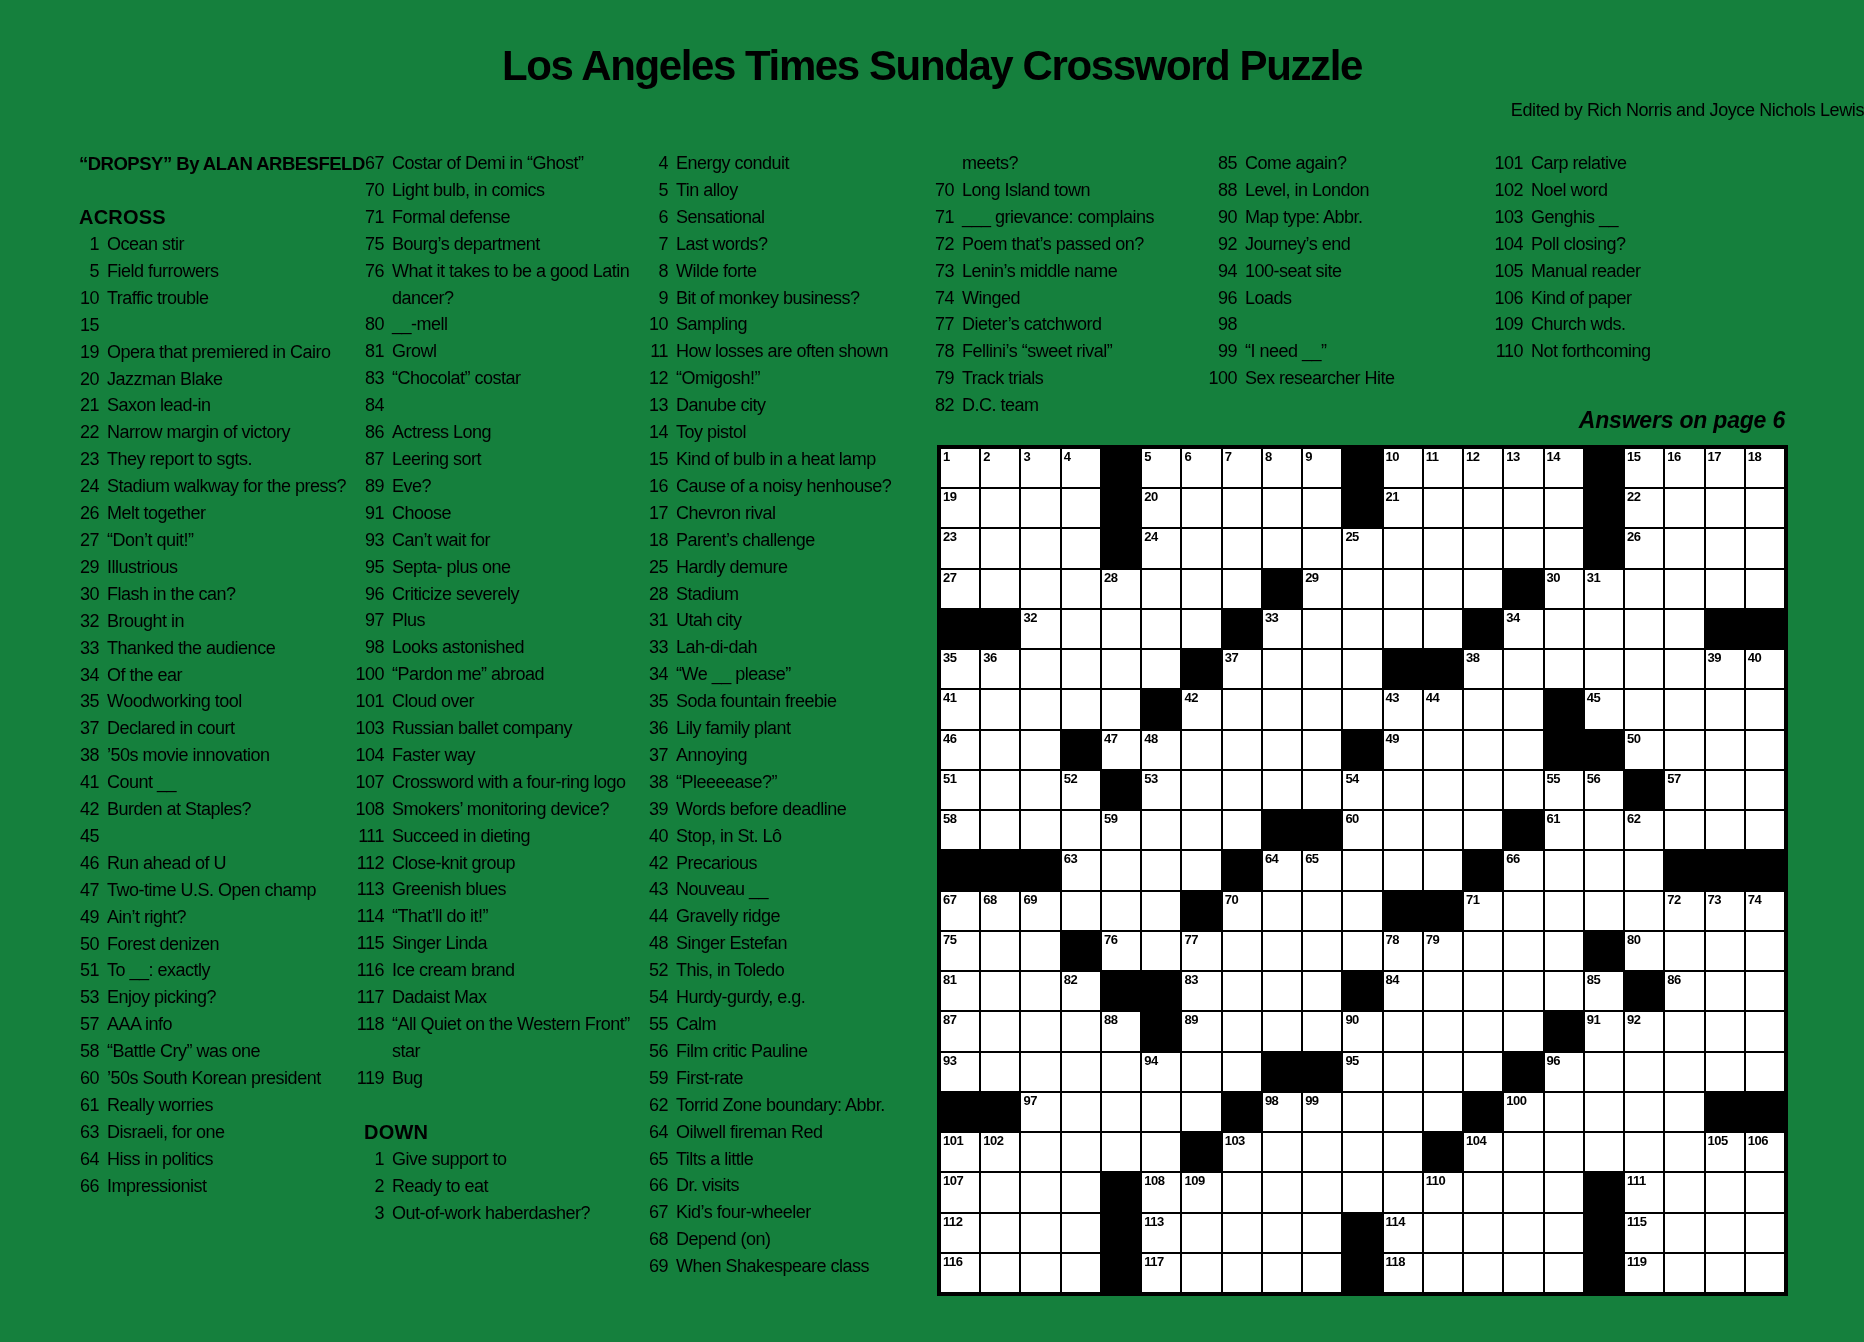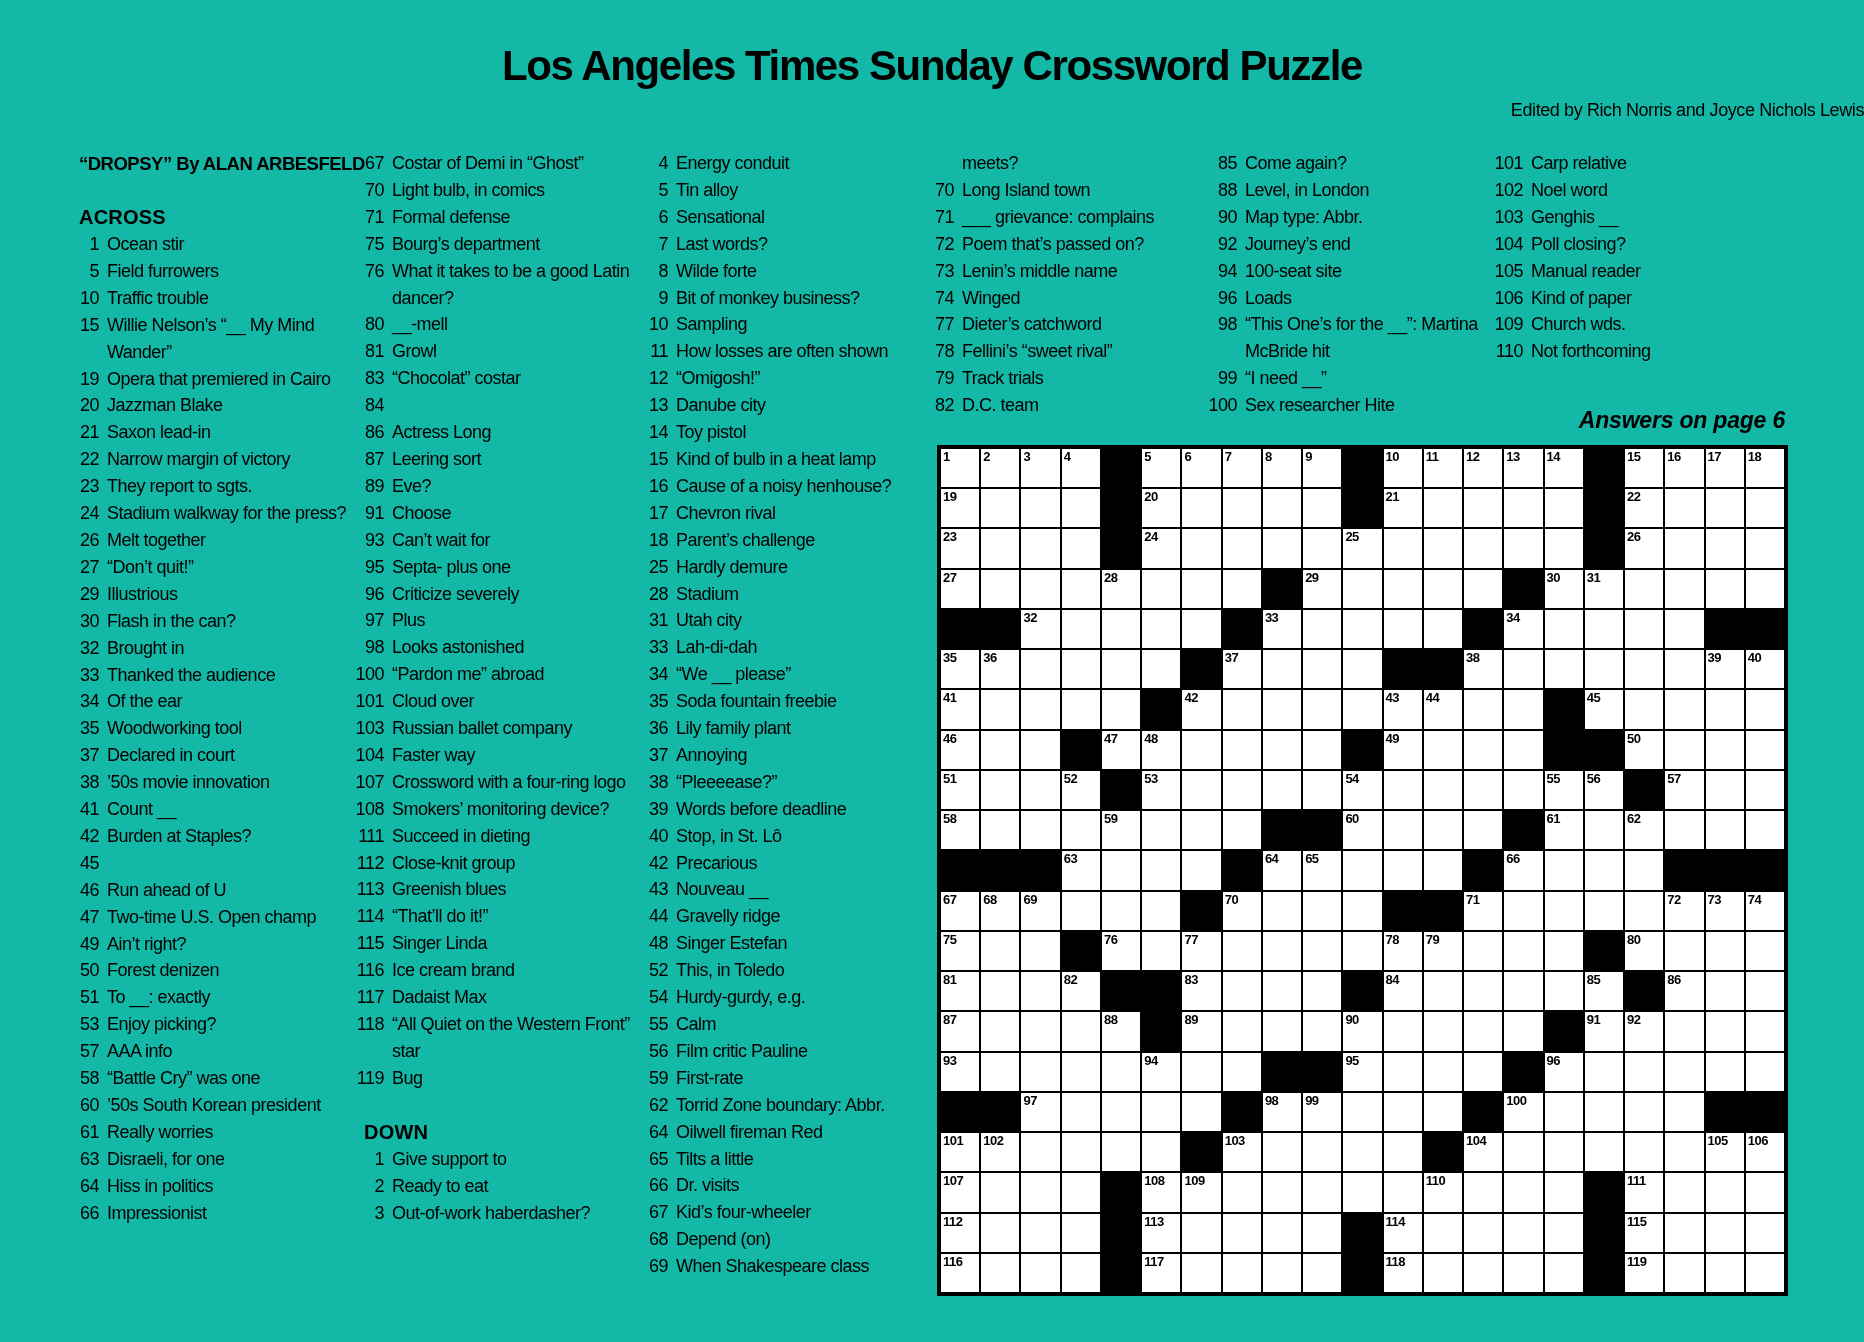--- a/index.html
+++ b/index.html
@@ -1,16 +1,16 @@
 <!DOCTYPE html>
 <html><head>
 <meta charset="utf-8">
 <style>
   html,body{margin:0;padding:0;background:#fff}
-  #page{position:relative;width:1864px;height:1342px;background:#14b8a6;color:#000;
+  #page{position:relative;width:1864px;height:1342px;background:#15803d;color:#000;
         font-family:"Liberation Sans","DejaVu Sans",sans-serif;overflow:hidden}
   .title{position:absolute;top:42px;left:0;width:100%;text-align:center;
          font-size:42px;font-weight:700;letter-spacing:-1.4px}
   .subtitle{position:absolute;top:100px;left:0;width:100%;text-align:right;
             font-size:18px;letter-spacing:-0.4px}
   .col{position:absolute;top:150px;width:292px}
   .byline{font-size:18.5px;font-weight:700;line-height:27px;letter-spacing:-0.5px;
           padding-left:10px;white-space:nowrap}
   .heading{font-size:20px;font-weight:700;line-height:27px;padding-left:10px;letter-spacing:0.2px}
   .spacer{height:27px}
@@ -45,21 +45,20 @@
         <div class="clue">
           <span class="num">5</span>
           <span class="txt">Field furrowers</span>
         </div>
         <div class="clue">
           <span class="num">10</span>
           <span class="txt">Traffic trouble</span>
         </div>
         <div class="clue">
           <span class="num">15</span>
-          <span class="txt">Willie Nelson’s “__ My Mind Wander”</span>
         </div>
         <div class="clue">
           <span class="num">19</span>
           <span class="txt">Opera that premiered in Cairo</span>
         </div>
         <div class="clue">
           <span class="num">20</span>
           <span class="txt">Jazzman Blake</span>
         </div>
         <div class="clue">
@@ -558,21 +557,20 @@
         <div class="clue">
           <span class="num">94</span>
           <span class="txt">100-seat site</span>
         </div>
         <div class="clue">
           <span class="num">96</span>
           <span class="txt">Loads</span>
         </div>
         <div class="clue">
           <span class="num">98</span>
-          <span class="txt">“This One’s for the __”: Martina McBride hit</span>
         </div>
         <div class="clue">
           <span class="num">99</span>
           <span class="txt">“I need __”</span>
         </div>
         <div class="clue">
           <span class="num">100</span>
           <span class="txt">Sex researcher Hite</span>
         </div>
       </div>

